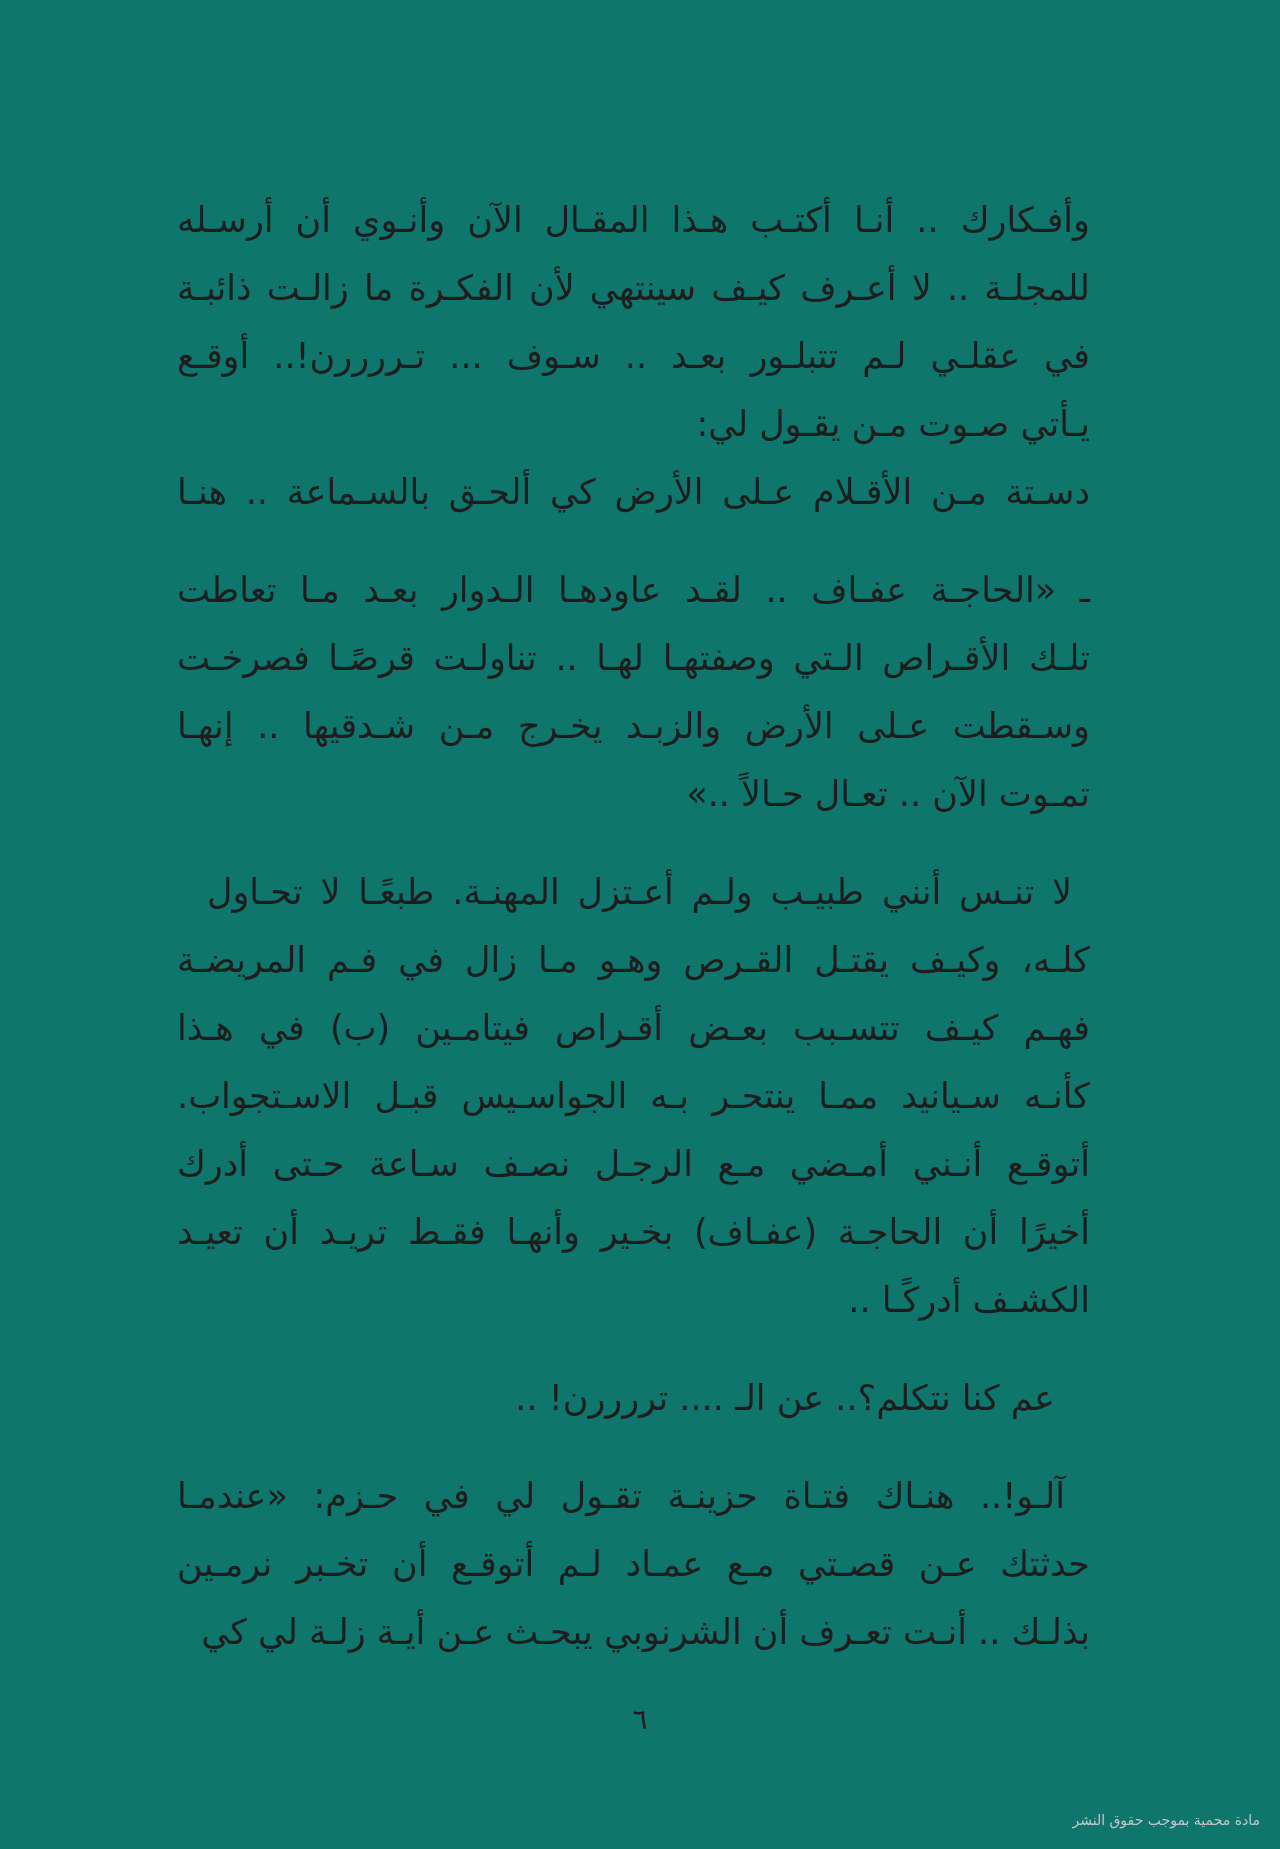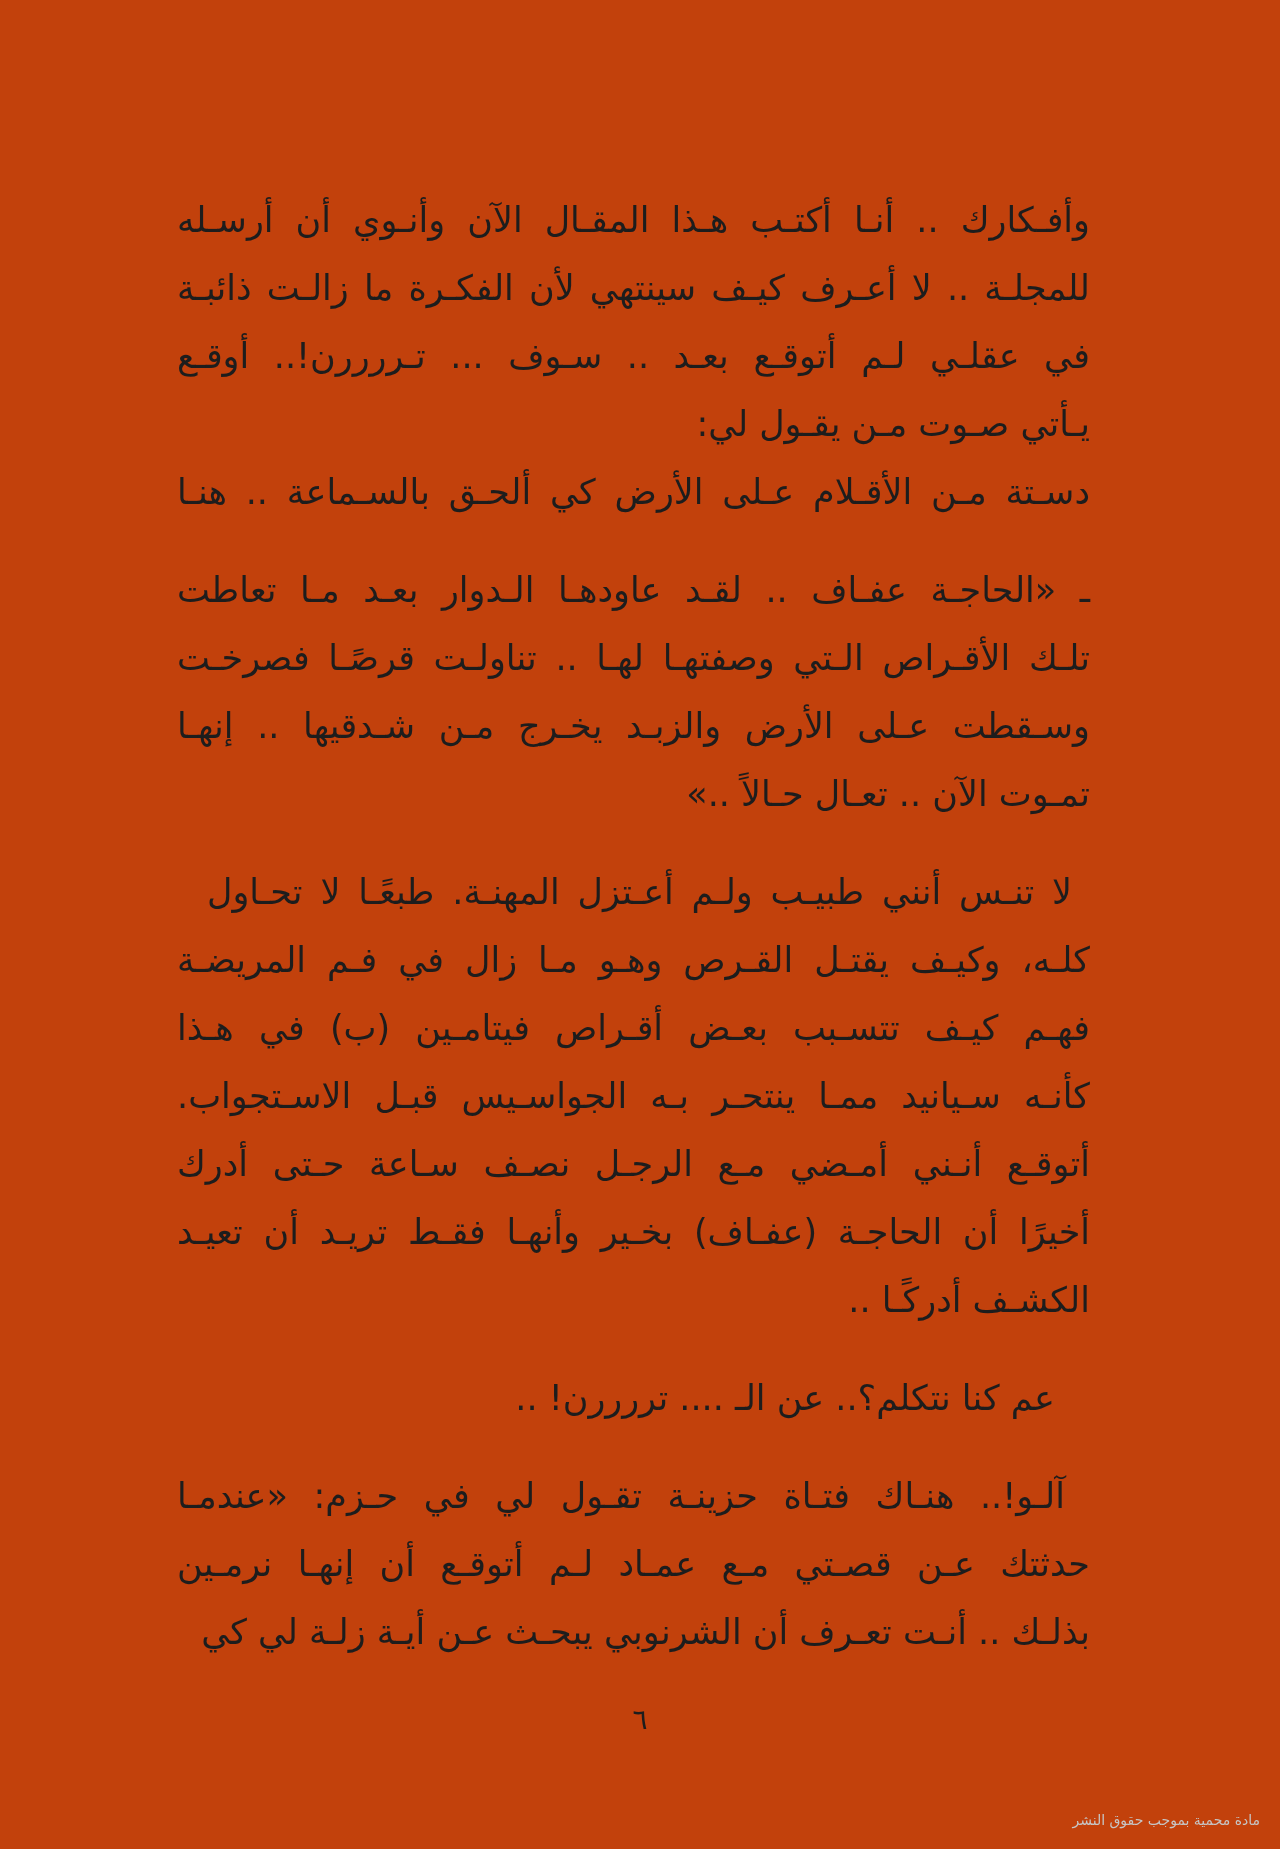--- a/index.html
+++ b/index.html
@@ -10,21 +10,21 @@
   body {
     width: 1280px;
     height: 1849px;
     position: relative;
     overflow: hidden;
     font-family: "DejaVu Sans", sans-serif;
   }
   .page {
     position: absolute;
     inset: 0;
-    background: #c2410c;
+    background: #0f766e;
   }
   .text-column {
     position: absolute;
     top: 186px;
     right: 190px;
     left: 177px;
     direction: rtl;
     color: #1d1d1d;
     font-size: 35px;
     line-height: 68px;
@@ -68,21 +68,21 @@
 </head>
 <body>
 
 <div class="page">
 
   <div class="text-column" lang="ar" dir="rtl">
 
     <div class="paragraph">
       <div class="line">وأفـكارك .. أنـا أكتـب هـذا المقـال الآن وأنـوي أن أرسـله</div>
       <div class="line">للمجلـة .. لا أعـرف كيـف سينتهي لأن الفكـرة ما زالـت ذائبـة</div>
-      <div class="line">في عقلـي لـم أتوقـع بعـد .. سـوف ... تـررررن!.. أوقـع</div>
+      <div class="line">في عقلـي لـم تتبلـور بعـد .. سـوف ... تـررررن!.. أوقـع</div>
       <div class="line end">يـأتي صـوت مـن يقـول لي:</div>
       <div class="line">دسـتة مـن الأقـلام عـلى الأرض كي ألحـق بالسـماعة .. هنـا</div>
     </div>
 
     <div class="paragraph">
       <div class="line">ـ «الحاجـة عفـاف .. لقـد عاودهـا الـدوار بعـد مـا تعاطت</div>
       <div class="line">تلـك الأقـراص الـتي وصفتهـا لهـا .. تناولـت قرصًـا فصرخـت</div>
       <div class="line">وسـقطت عـلى الأرض والزبـد يخـرج مـن شـدقيها .. إنهـا</div>
       <div class="line end">تمـوت الآن .. تعـال حـالاً ..»</div>
     </div>
@@ -96,21 +96,21 @@
       <div class="line">أخيرًا أن الحاجـة (عفـاف) بخـير وأنهـا فقـط تريـد أن تعيـد</div>
       <div class="line end">الكشـف أدركًـا ..</div>
     </div>
 
     <div class="paragraph">
       <div class="line end ind-lg">عم كنا نتكلم؟.. عن الـ .... تررررن! ..</div>
     </div>
 
     <div class="paragraph">
       <div class="line ind-md">آلـو!.. هنـاك فتـاة حزينـة تقـول لي في حـزم: «عندمـا</div>
-      <div class="line">حدثتك عـن قصـتي مـع عمـاد لـم أتوقـع أن إنهـا نرمـين</div>
+      <div class="line">حدثتك عـن قصـتي مـع عمـاد لـم أتوقـع أن تخـبر نرمـين</div>
       <div class="line end">بذلـك .. أنـت تعـرف أن الشرنوبي يبحـث عـن أيـة زلـة لي كي</div>
     </div>
 
   </div>
 
   <div class="page-number" lang="ar">٦</div>
 
   <div class="watermark" lang="ar">مادة محمية بموجب حقوق النشر</div>
 
 </div>

